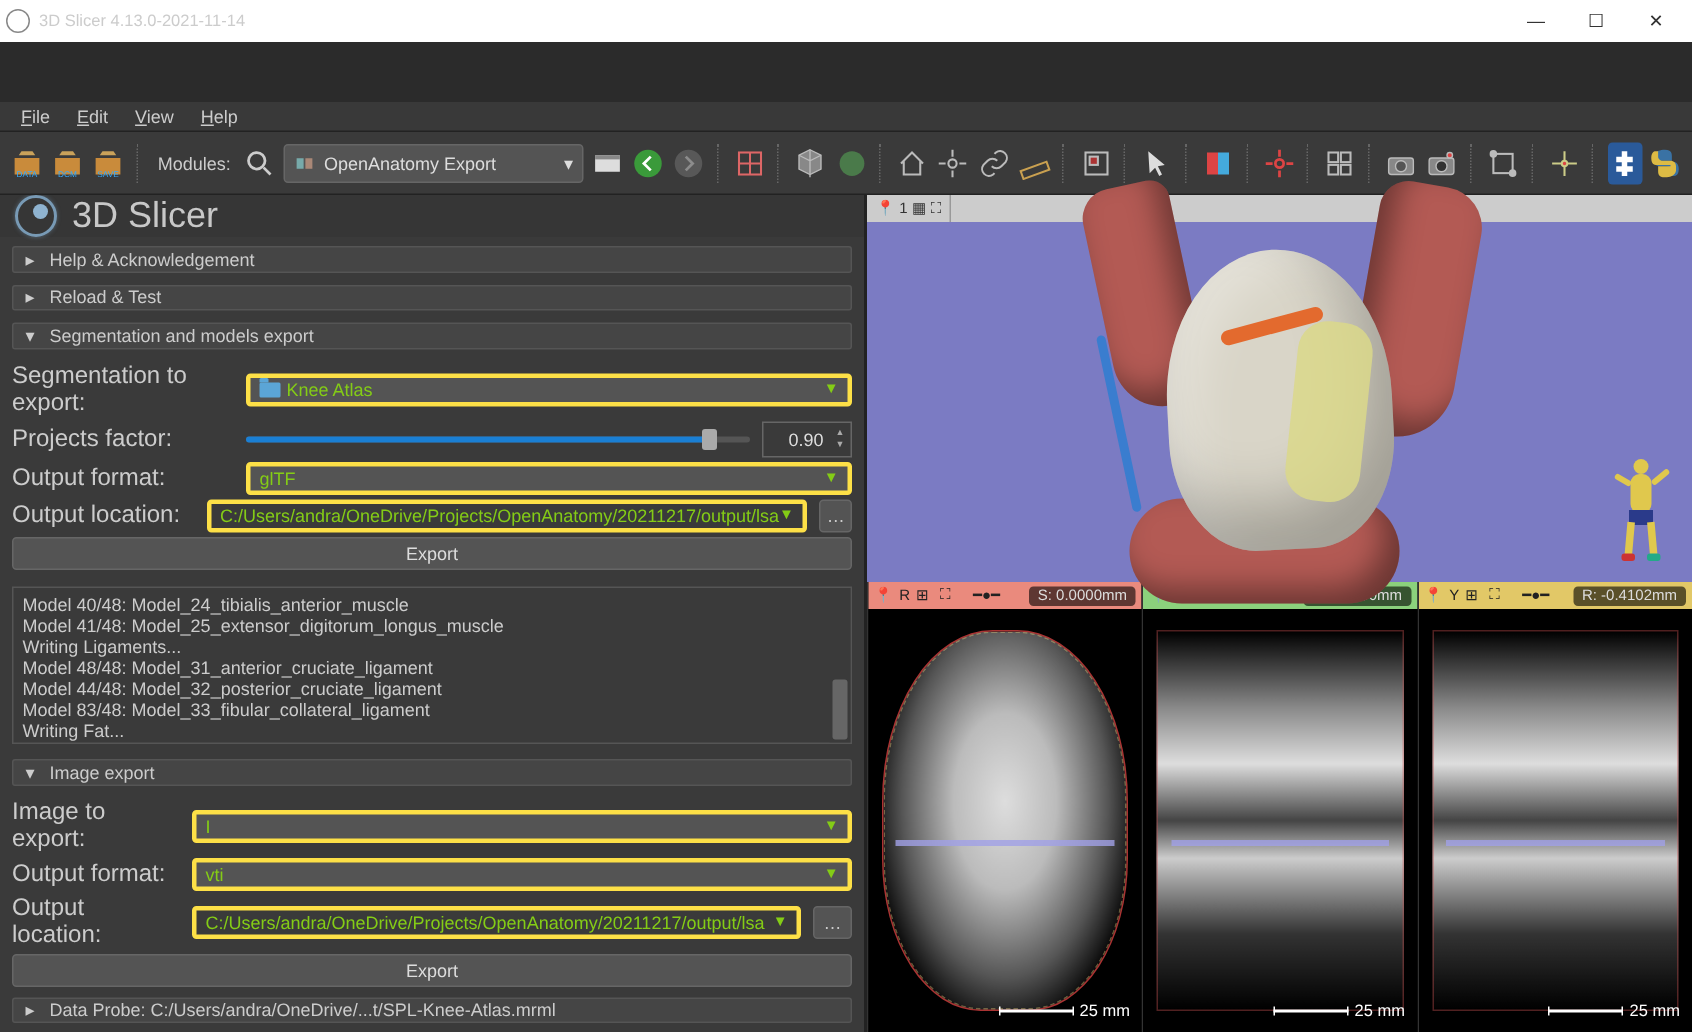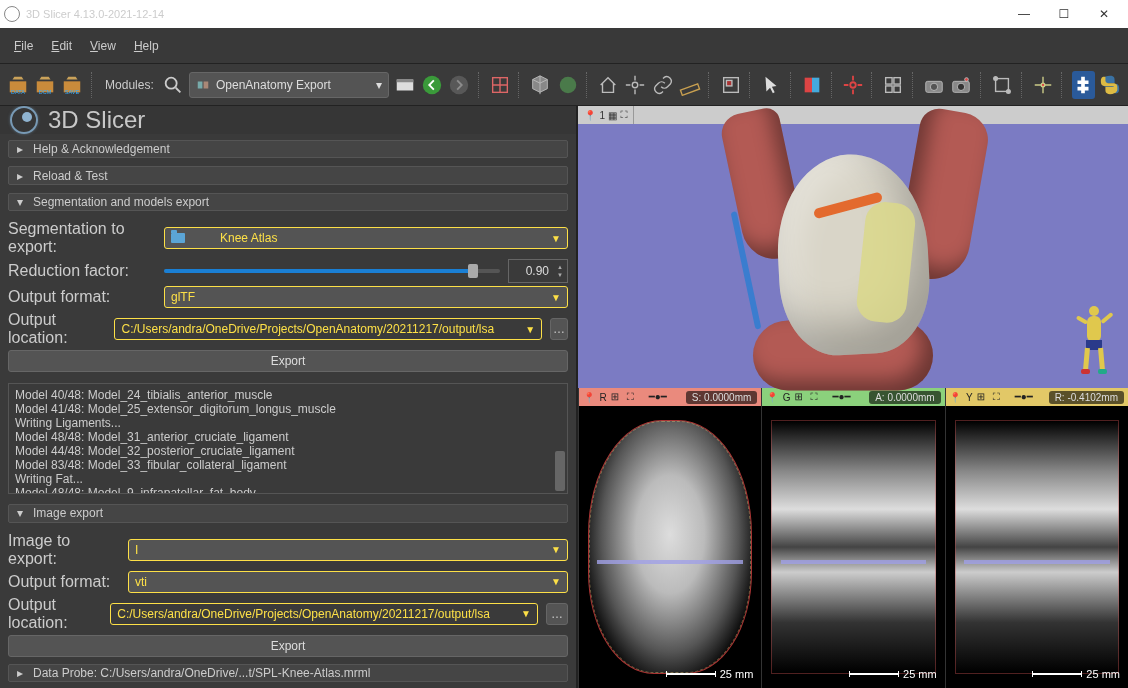--- a/index.html
+++ b/index.html
@@ -2,42 +2,42 @@
 <html><head>
 <meta charset="utf-8">
 <style>
 * { margin:0; padding:0; box-sizing:border-box; font-family:"Segoe UI",Arial,sans-serif; }
 body { width:1128px; height:688px; background:#e8e8e8; overflow:hidden; font-size:12px; color:#ddd; }
 .titlebar { height:28px; background:#fff; display:flex; align-items:center; padding:0 4px; color:#333; }
 .titlebar .icon { width:16px; height:16px; border:1.5px solid #888; border-radius:50%; margin-right:6px; position:relative; }
 .titlebar .label { flex:1; font-size:11px; }
 .titlebar .winbtn { width:40px; height:28px; display:flex; align-items:center; justify-content:center; color:#333; cursor:default; }
 .app { background:#2b2b2b; height:660px; display:flex; flex-direction:column; }
-.menubar { height:36px; background:#393939; display:flex; align-items:center; padding:0 6px; gap:2px; border-bottom:1px solid #222; }
+.menubar { height:20px; background:#393939; display:flex; align-items:center; padding:0 6px; gap:2px; border-bottom:1px solid #222;margin-top:40px; }
 .menubar span { padding:2px 8px; color:#ccc; font-size:12px; }
 .menubar span u { text-decoration:underline; }
 .toolbar { height:42px; background:#3a3a3a; display:flex; align-items:center; padding:0 6px; gap:4px; border-bottom:1px solid #222; }
 .tbtn { width:28px; height:28px; display:flex; align-items:center; justify-content:center; color:#bbb; border-radius:3px; }
 .tbtn svg { width:22px; height:22px; }
 .tlabel { color:#ccc; font-size:12px; margin:0 4px; }
 .moduleSelect { height:26px; background:#545454; border:1px solid #666; border-radius:3px; display:flex; align-items:center; padding:0 6px; color:#ddd; min-width:200px; }
 .moduleSelect .caret { margin-left:auto; }
 .divider { width:4px; height:26px; border-left:1px dotted #666; margin:0 3px; }
 .content { flex:1; display:flex; min-height:0; }
 .leftPanel { width:578px; background:#3a3a3a; display:flex; flex-direction:column; overflow:hidden; border-right:2px solid #222; }
 .slicerHeader { height:40px; background:#363636; display:flex; align-items:center; padding:0 10px; gap:10px; }
 .slicerLogo { width:28px; height:28px; border:2.5px solid #789ab5; border-radius:50%; position:relative; box-shadow:0 0 3px rgba(120,154,181,.5); }
 .slicerLogo:after { content:""; position:absolute; inset:4px 4px auto auto; width:10px; height:10px; background:#8fb3d0; border-radius:50%; }
 .slicerTitle { font-size:24px; color:#c8c8c8; font-weight:400; }
 .secHead { height:28px; background:#454545; border:1px solid #555; border-radius:2px; margin:6px 8px 2px; display:flex; align-items:center; padding:0 8px; color:#ccc; font-size:12px; gap:6px; }
 .secHead .chev { width:10px; }
 .pad { padding:4px 8px; }
 .row { display:flex; align-items:center; gap:8px; margin:3px 0; }
 .label { width:148px; color:#ccc; font-size:16px; }
-.combo { flex:1; height:22px; background:#545454; border:1px solid #fde047; border-radius:3px; display:flex; align-items:center; padding:0 6px; color:#fde047; font-size:12px;gap:31px; }
+.combo { flex:1; height:22px; background:#545454; border:3px solid #fde047; border-radius:3px; display:flex; align-items:center; padding:0 6px; color:#84cc16; font-size:12px; }
 .combo .caret { margin-left:auto; font-size:10px; }
 .sliderWrap { flex:1; display:flex; align-items:center; gap:8px; }
 .sliderTrack { flex:1; height:4px; background:#555; border-radius:2px; position:relative; }
 .sliderFill { position:absolute; left:0; top:0; height:100%; width:92%; background:#1a7fd4; border-radius:2px; }
 .sliderThumb { position:absolute; left:92%; top:-5px; width:10px; height:14px; background:#aaa; border-radius:2px; transform:translateX(-50%); }
 .spin { width:60px; height:24px; background:#3a3a3a; border:1px solid #666; display:flex; align-items:center; }
 .spin input { flex:1; background:transparent; border:none; color:#ddd; text-align:right; padding-right:4px; font-size:12px; outline:none; width:100%; }
 .spin .arrows { width:14px; display:flex; flex-direction:column; font-size:6px; color:#aaa; line-height:8px; text-align:center; }
 .smallBtn { width:26px; height:22px; background:#545454; border:1px solid #666; border-radius:3px; color:#ccc; display:flex; align-items:center; justify-content:center; }
 .wideBtn { flex:1; height:22px; background:#545454; border:1px solid #666; border-radius:3px; color:#ddd; display:flex; align-items:center; justify-content:center; }
@@ -91,21 +91,21 @@
 .mriAx { border-radius:45% 45% 40% 40%; background:radial-gradient(ellipse at 50% 45%, #ddd 0%, #bbb 30%, #555 60%, #000 80%); border:1px solid #a33; }
 .mriCor,.mriSag { background:linear-gradient(180deg,#000 0%, #888 20%, #ddd 35%, #444 50%, #ccc 60%, #333 80%, #000 100%); border:1px solid rgba(200,80,80,.4); }
 .mriOverlay { position:absolute; inset:0; border:1px dashed rgba(230,200,120,.4); border-radius:inherit; }
 .mriLine { position:absolute; left:5%; right:5%; top:55%; height:4px; background:rgba(160,160,230,.8); }
 </style>
 </head>
 <body>
 
 <div class="titlebar">
   <div class="icon"></div>
-  <div class="label">3D Slicer 4.13.0-2021-12-14</div>
+  <div class="label">3D Slicer 4.13.0-2021-11-14</div>
   <div class="winbtn">—</div>
   <div class="winbtn">☐</div>
   <div class="winbtn">✕</div>
 </div>
 
 <div class="app">
 
   <div class="menubar">
     <span><u>F</u>ile</span>
     <span><u>E</u>dit</span>
@@ -313,21 +313,21 @@
       <div class="pad">
         <div class="row">
           <div class="label">Segmentation to export:</div>
           <div class="combo">
             <div class="folderIcon"></div>
             <span>Knee Atlas</span>
             <span class="caret">▼</span>
           </div>
         </div>
         <div class="row">
-          <div class="label">Reduction factor:</div>
+          <div class="label">Projects factor:</div>
           <div class="sliderWrap">
             <div class="sliderTrack">
               <div class="sliderFill"></div>
                 <div class="sliderThumb"></div>
             </div>
             <div class="spin">
               <input value="0.90" style="">
               <div class="arrows">
                   <div>▲</div>
                   <div>▼</div>

